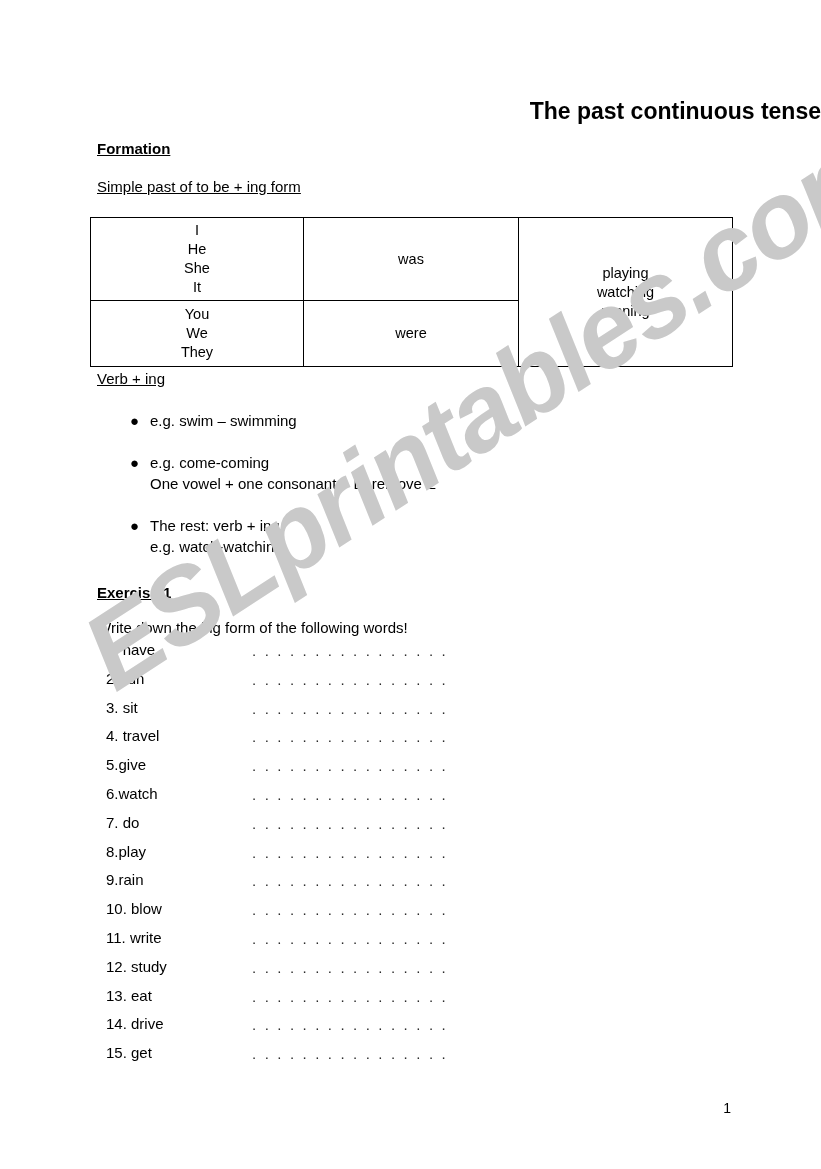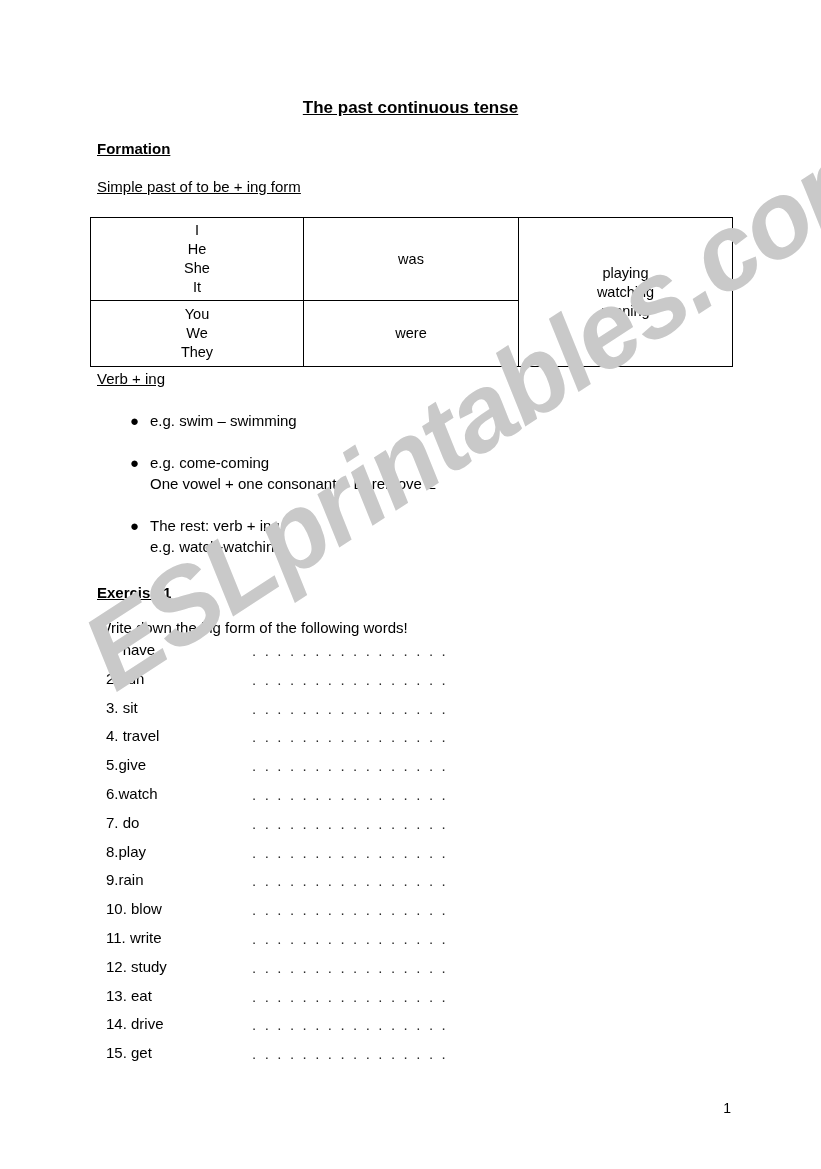--- a/index.html
+++ b/index.html
@@ -52,24 +52,23 @@
     width: 821px;
     height: 1169px;
     z-index: 1;
   }
 
   .doc-title {
     position: absolute;
     left: 0;
     top: 98px;
     width: 821px;
-    text-align: center;
-    font-size: 17px;
+    text-align: right;
+    font-size: 23px;
     font-weight: bold;
-    text-decoration: underline;
     letter-spacing: 0px;
   }
 
   .heading-formation {
     position: absolute;
     left: 97px;
     top: 140px;
     font-size: 15px;
     font-weight: bold;
     text-decoration: underline;

